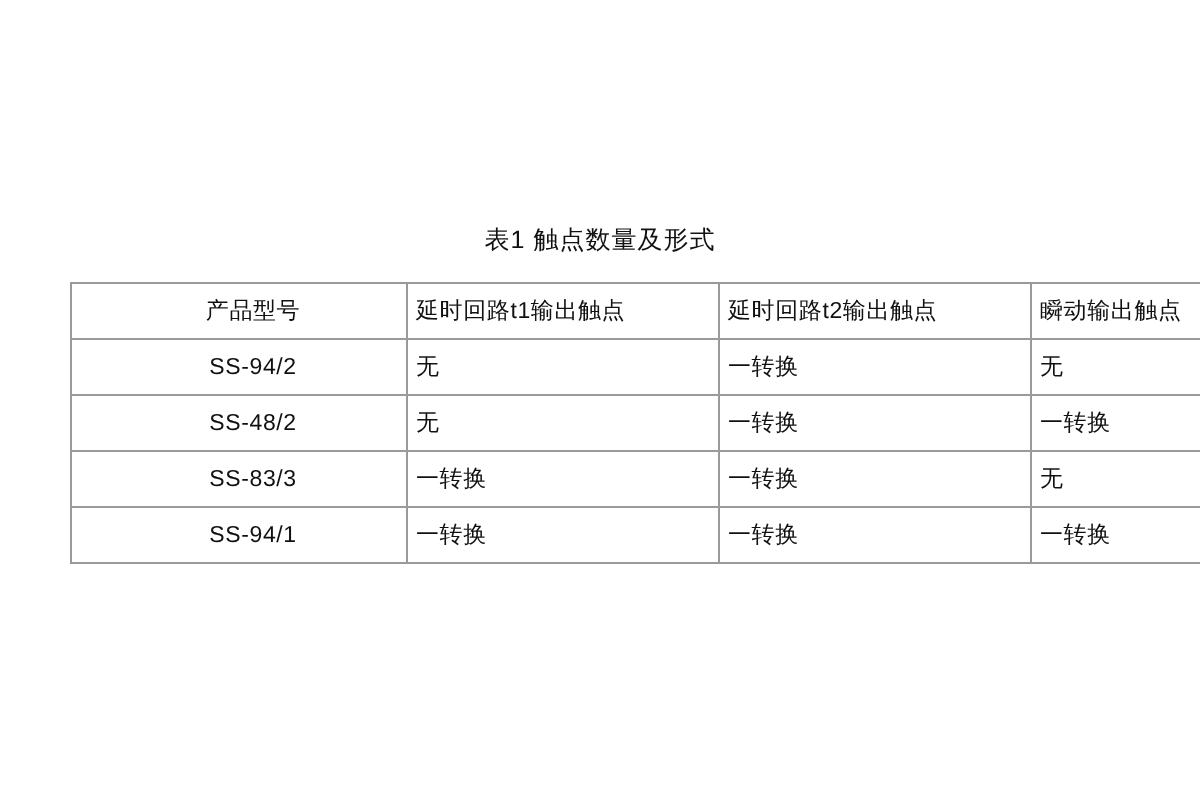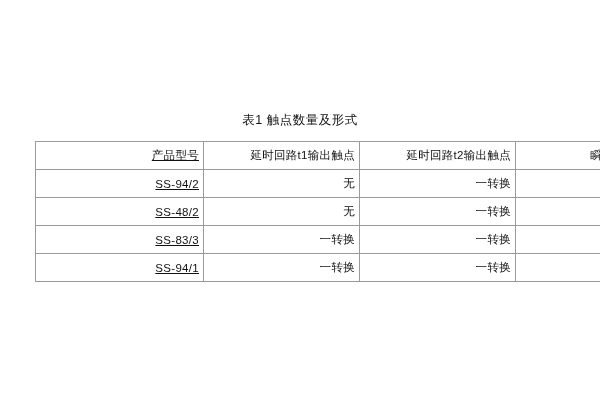--- a/index.html
+++ b/index.html
@@ -42,30 +42,29 @@
     table-layout: fixed;
   }
   table.spec td,
   table.spec th {
     border: 1px solid #9a9a9a;
     height: 27px;
     font-size: 11.5px;
     font-weight: normal;
     color: #111111;
     padding: 0 4px;
-    text-align: right;
+    text-align: left;
     vertical-align: middle;
     letter-spacing: 0.3px;
   }
   table.spec thead th.col-model,
   table.spec td.col-model {
-    text-align: right;
+    text-align: center;
     padding-left: 18px;
     width: 145px;
-    text-decoration: underline;
   }
   table.spec .col-t1 { width: 147px; }
   table.spec .col-t2 { width: 147px; }
   table.spec .col-inst { width: 141px; }
 </style>
 </head>
 <body>
 
 <div class="page">
 

